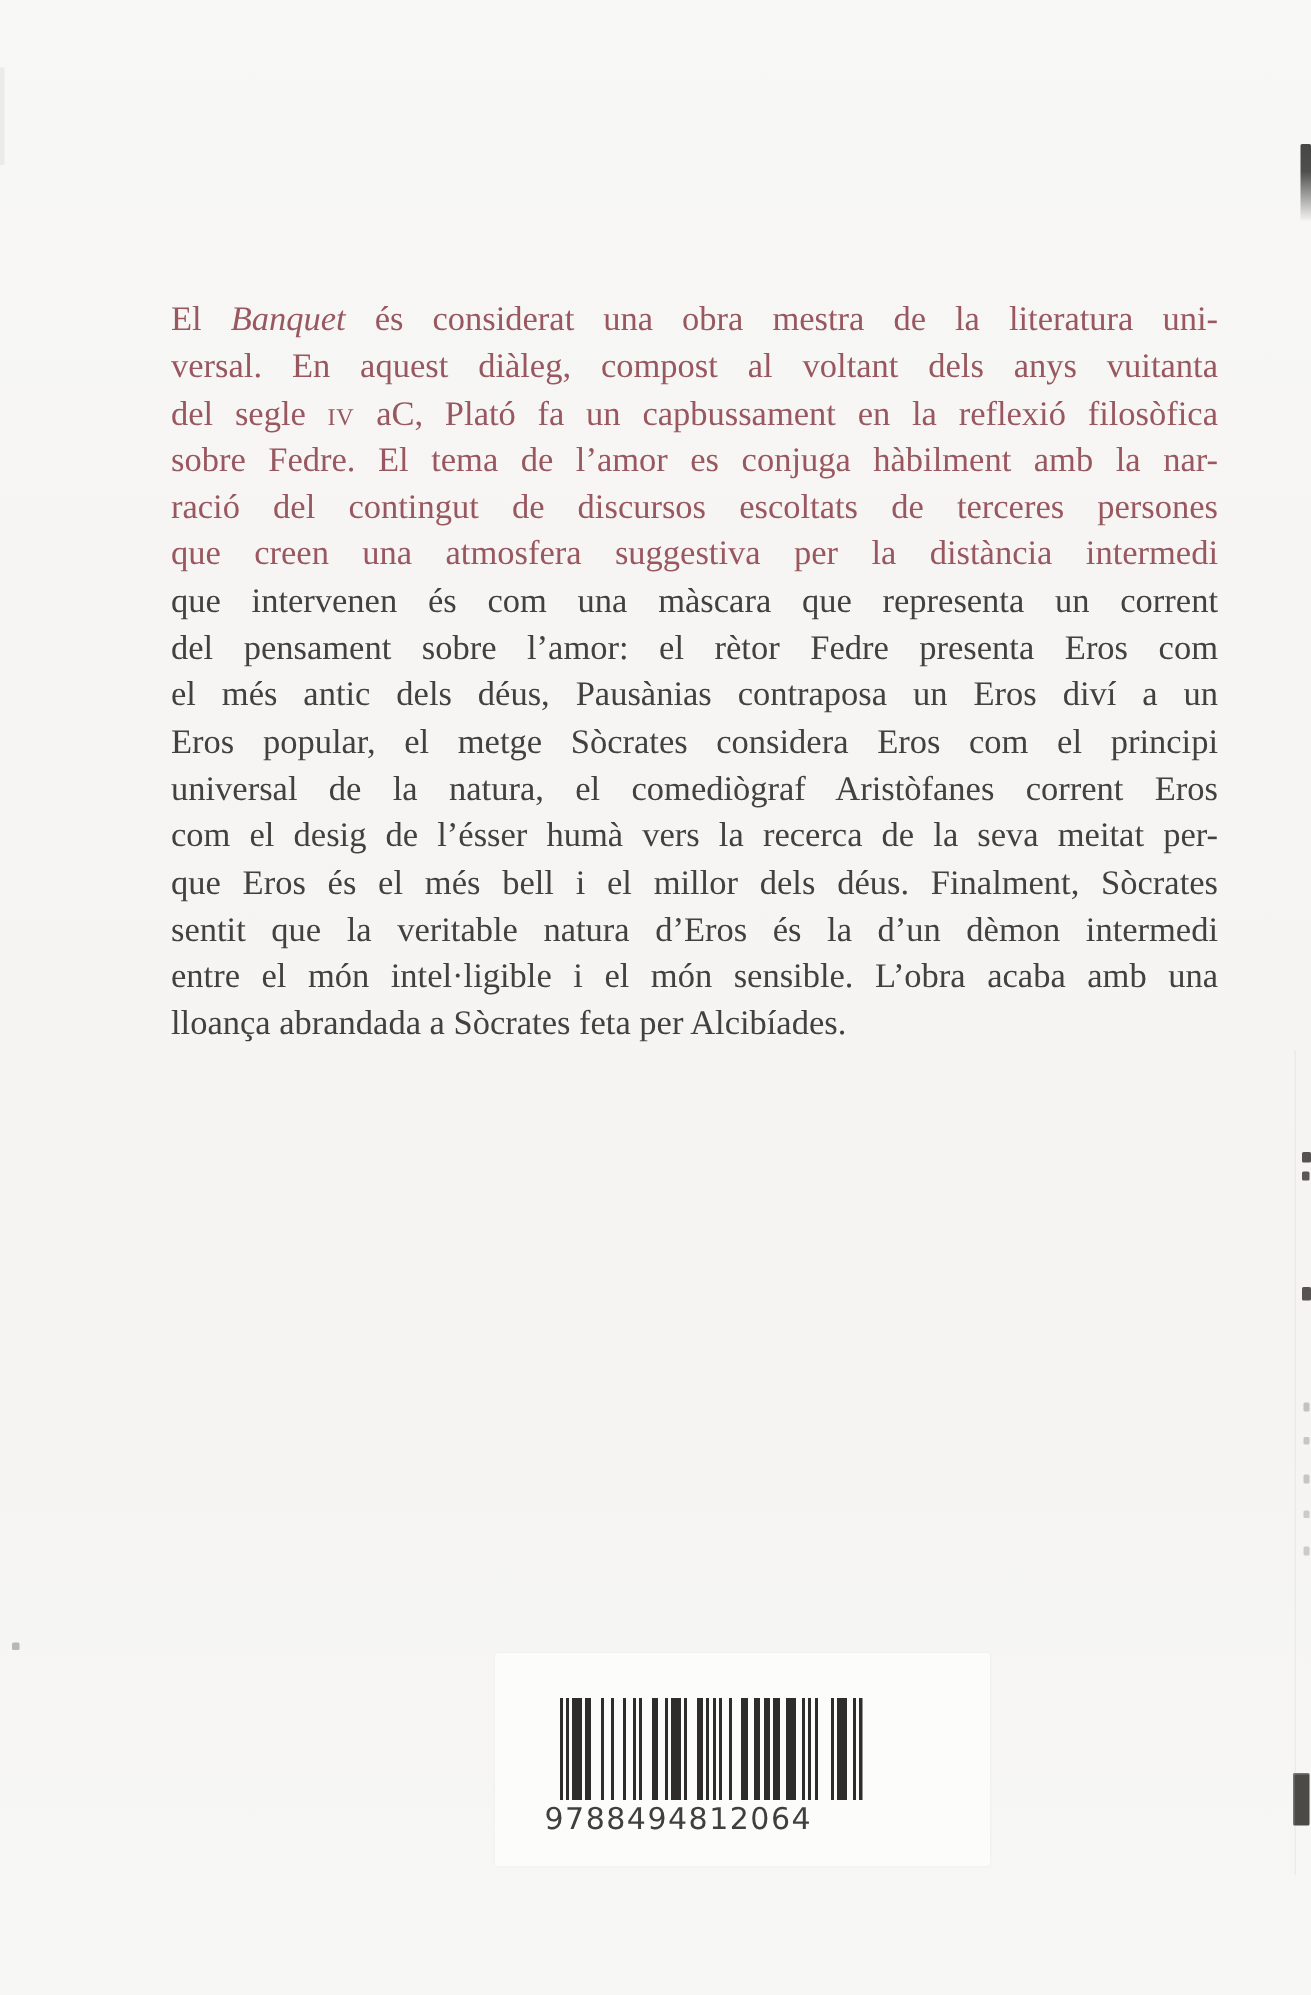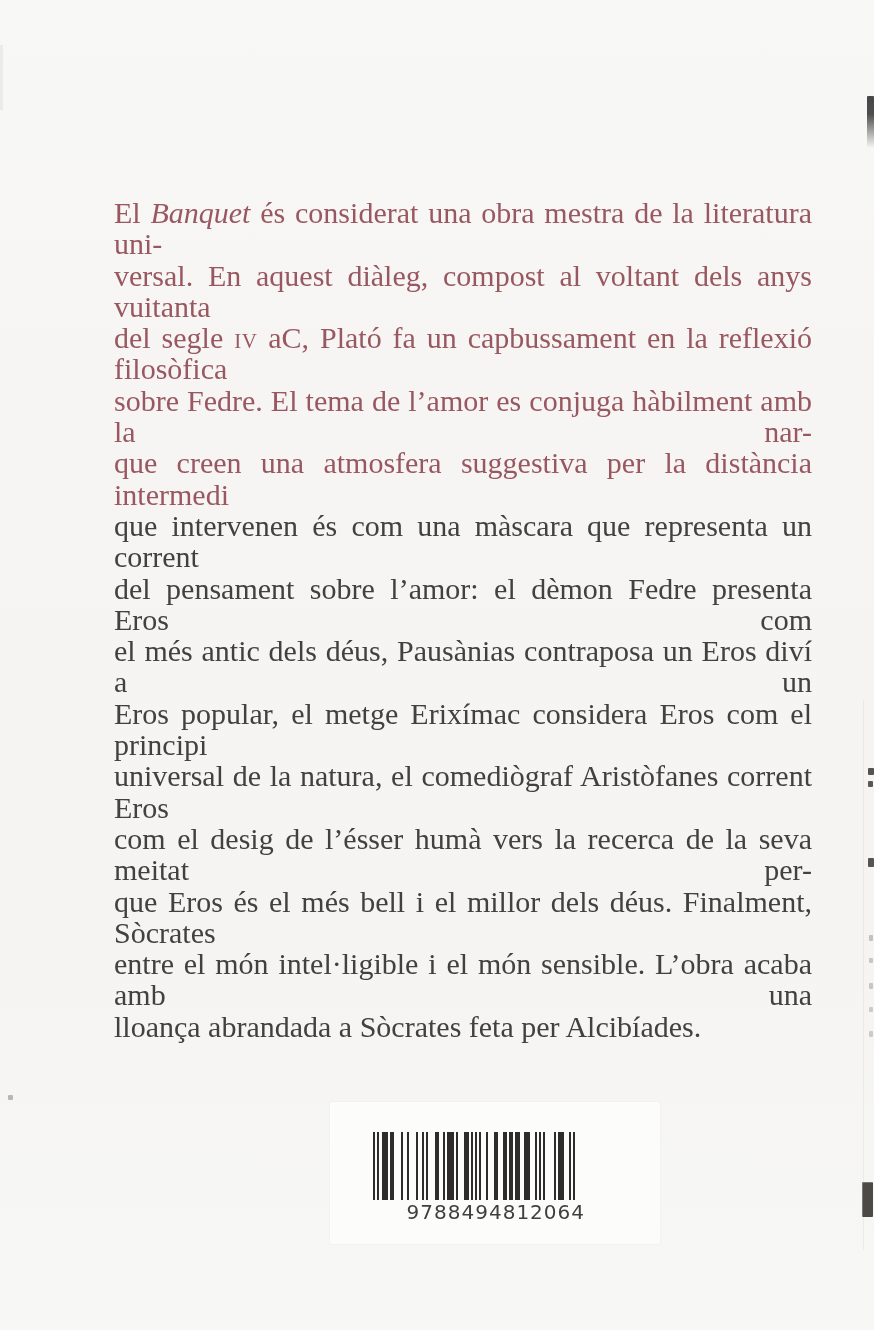--- a/index.html
+++ b/index.html
@@ -6,42 +6,42 @@
   .page{
     position:relative;
     width:874px;height:1330px;
     background:linear-gradient(180deg,#f8f8f7 0%,#f6f5f3 28%,#f5f4f2 70%,#f7f7f5 100%);
     overflow:hidden;
     font-family:"Liberation Serif", serif;
   }
   
   .blurb{
     position:absolute;left:114px;top:197px;width:698px;
-    font-size:30px;line-height:31.3px;
+    font-size:23px;line-height:31.3px;
     text-rendering:optimizeLegibility;
   }
   .line{text-align:justify;text-align-last:justify;}
   .line.last{text-align-last:left;}
   .seg-red{color:#99575f;}
   .seg-dark{color:#414141;}
   .it{font-style:italic;}
   .sc{font-variant:small-caps;letter-spacing:.5px;}
   
   .barcode-panel{
     position:absolute;left:330px;top:1102px;width:330px;height:142px;
     background:#fcfcfb;border-radius:2px;
     box-shadow:0 0 0 1px rgba(0,0,0,0.015);
   }
   .barcode{
     position:absolute;left:43px;top:30px;width:202px;height:68px;
     fill:#2e2d2b;shape-rendering:crispEdges;
   }
   .isbn{
     position:absolute;left:33px;top:98px;width:222px;
-    text-align:right;
+    text-align:left;
     font-family:"DejaVu Sans", sans-serif;
     font-size:20px;letter-spacing:1px;color:#3f3f3f;
   }
   
   .edge-line{position:absolute;right:10px;top:700px;width:1px;height:550px;background:rgba(0,0,0,0.045);}
   .edge-mark{position:absolute;background:#4e4d4b;border-radius:1px;}
   .m-top{right:0;top:96px;width:7px;height:52px;
      background:linear-gradient(180deg,rgba(40,40,40,.85) 0%,rgba(60,60,60,.9) 35%,rgba(120,120,120,.5) 75%,rgba(160,160,160,0) 100%);}
   .m-d1{right:0;top:768px;width:6px;height:7px;background:#55524f;}
   .m-d2{right:1px;top:781px;width:5px;height:6px;background:#5a5754;}
@@ -61,28 +61,30 @@
 
 <div class="page">
 
   <div class="sliver-left"></div>
 
   <div class="blurb">
       <div class="line"><span class="seg-red">El </span><span class="seg-red it">Banquet</span><span class="seg-red"> és considerat una obra mestra de la literatura uni-</span></div>
       <div class="line"><span class="seg-red">versal. En aquest diàleg, compost al voltant dels anys vuitanta</span></div>
       <div class="line"><span class="seg-red">del segle </span><span class="seg-red sc">iv</span><span class="seg-red"> aC, Plató fa un capbussament en la reflexió filosòfica</span></div>
       <div class="line"><span class="seg-red">sobre Fedre. El tema de l’amor es conjuga hàbilment amb la nar-</span></div>
+      <div class="line"><span class="seg-red">ració del contingut de discursos escoltats de terceres persones</span></div>
       <div class="line"><span class="seg-red">que creen una atmosfera suggestiva per la distància intermedi</span></div>
       <div class="line"><span class="seg-dark">que intervenen és com una màscara que representa un corrent</span></div>
-      <div class="line"><span class="seg-dark">del pensament sobre l’amor: el dèmon Fedre presenta Eros com</span></div>
+      <div class="line"><span class="seg-dark">del pensament sobre l’amor: el rètor Fedre presenta Eros com</span></div>
       <div class="line"><span class="seg-dark">el més antic dels déus, Pausànias contraposa un Eros diví a un</span></div>
-      <div class="line"><span class="seg-dark">Eros popular, el metge Erixímac considera Eros com el principi</span></div>
+      <div class="line"><span class="seg-dark">Eros popular, el metge Sòcrates considera Eros com el principi</span></div>
       <div class="line"><span class="seg-dark">universal de la natura, el comediògraf Aristòfanes corrent Eros</span></div>
       <div class="line"><span class="seg-dark">com el desig de l’ésser humà vers la recerca de la seva meitat per-</span></div>
       <div class="line"><span class="seg-dark">que Eros és el més bell i el millor dels déus. Finalment, Sòcrates</span></div>
+      <div class="line"><span class="seg-dark">sentit que la veritable natura d’Eros és la d’un dèmon intermedi</span></div>
       <div class="line"><span class="seg-dark">entre el món intel·ligible i el món sensible. L’obra acaba amb una</span></div>
       <div class="line last"><span class="seg-dark">lloança abrandada a Sòcrates feta per Alcibíades.</span></div>
     </div>
 
   <div class="barcode-panel">
     <svg class="barcode" preserveAspectRatio="none" xmlns="http://www.w3.org/2000/svg" viewBox="0 0 95 68" style="fill: rgb(46, 45, 43);">
         <rect x="0" y="0" width="1" height="68"></rect>
         <rect x="2" y="0" width="1" height="68"></rect>
         <rect x="4" y="0" width="1" height="68"></rect>
         <rect x="5" y="0" width="1" height="68"></rect>

